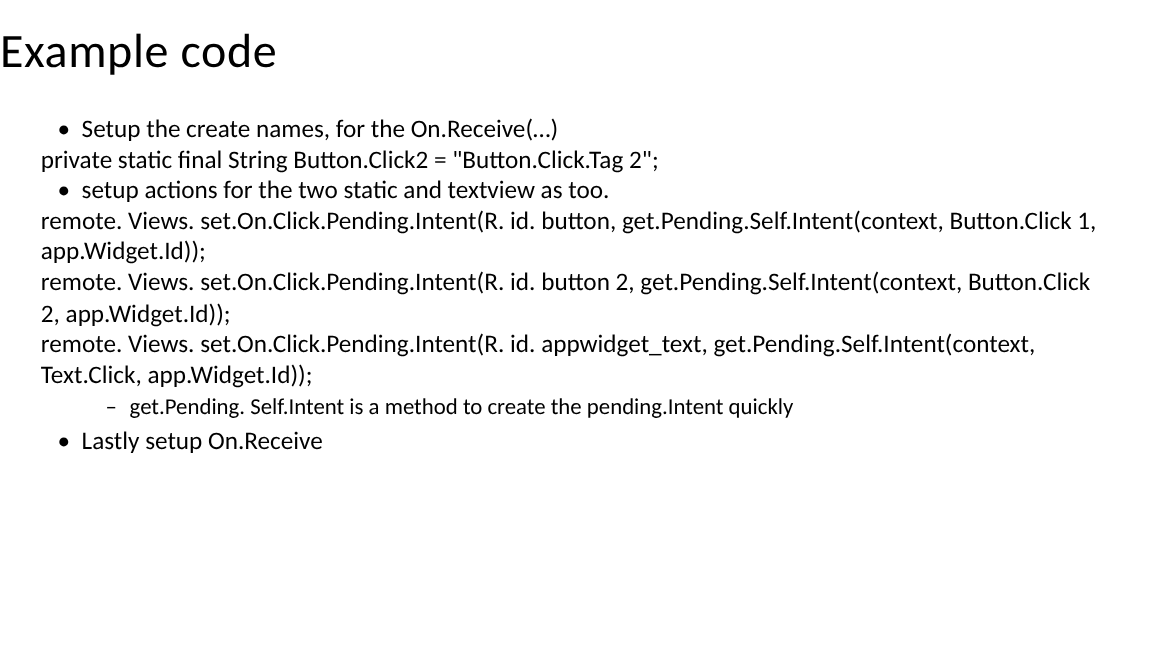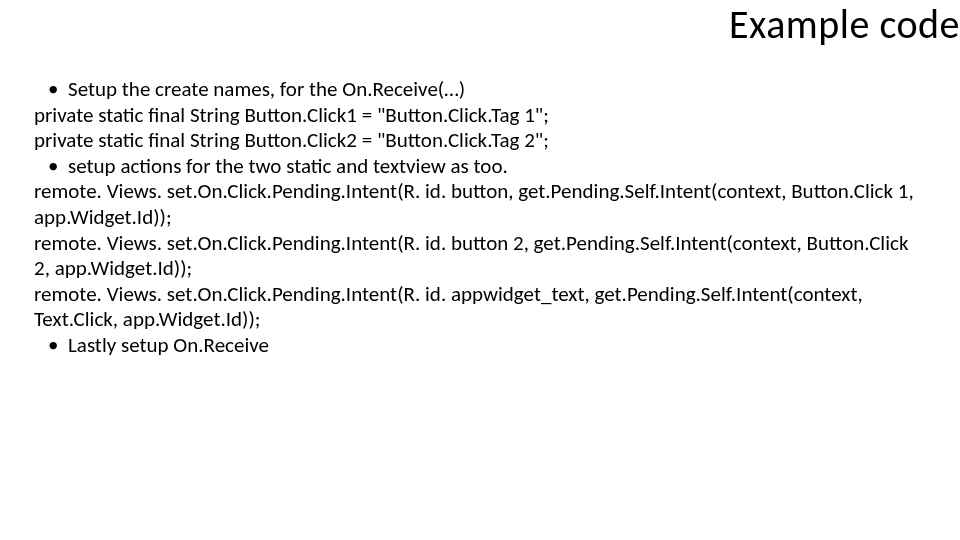--- a/index.html
+++ b/index.html
@@ -11,23 +11,24 @@
     font-family: Calibri, "Segoe UI", Arial, sans-serif;
     color: #000;
   }
   .slide {
     width: 960px;
     height: 540px;
     position: relative;
     box-sizing: border-box;
   }
   .title {
-    text-align: right;
+    text-align: left;
     font-size: 40px;
     font-weight: 400;
+    margin-top: 18px;
     margin-bottom: 28px;
     letter-spacing: 0.5px;
   }
   .body {
     font-size: 21px;
     line-height: 1.22;
     padding: 0 34px;
   }
   .bullet {
     position: relative;
@@ -57,21 +58,21 @@
   }
 </style>
 </head>
 <body>
 <div class="slide">
 
   <div class="title">Example code</div>
 
   <div class="body">
     <div class="bullet">Setup the create names, for the On.Receive(…)</div>
-    <div class="plain">private static final String Button.Click1 = "Button.Click.Tag 1";</div>
     <div class="plain">private static final String Button.Click2 = "Button.Click.Tag 2";</div>
     <div class="bullet">setup actions for the two static and textview as too.</div>
     <div class="plain">remote. Views. set.On.Click.Pending.Intent(R. id. button, get.Pending.Self.Intent(context, Button.Click 1, app.Widget.Id));</div>
     <div class="plain">remote. Views. set.On.Click.Pending.Intent(R. id. button 2, get.Pending.Self.Intent(context, Button.Click 2, app.Widget.Id));</div>
     <div class="plain">remote. Views. set.On.Click.Pending.Intent(R. id. appwidget_text, get.Pending.Self.Intent(context, Text.Click, app.Widget.Id));</div>
+    <div class="sub">get.Pending. Self.Intent is a method to create the pending.Intent quickly</div>
     <div class="bullet">Lastly setup On.Receive</div>
   </div>
 </div>
 
 </body></html>

